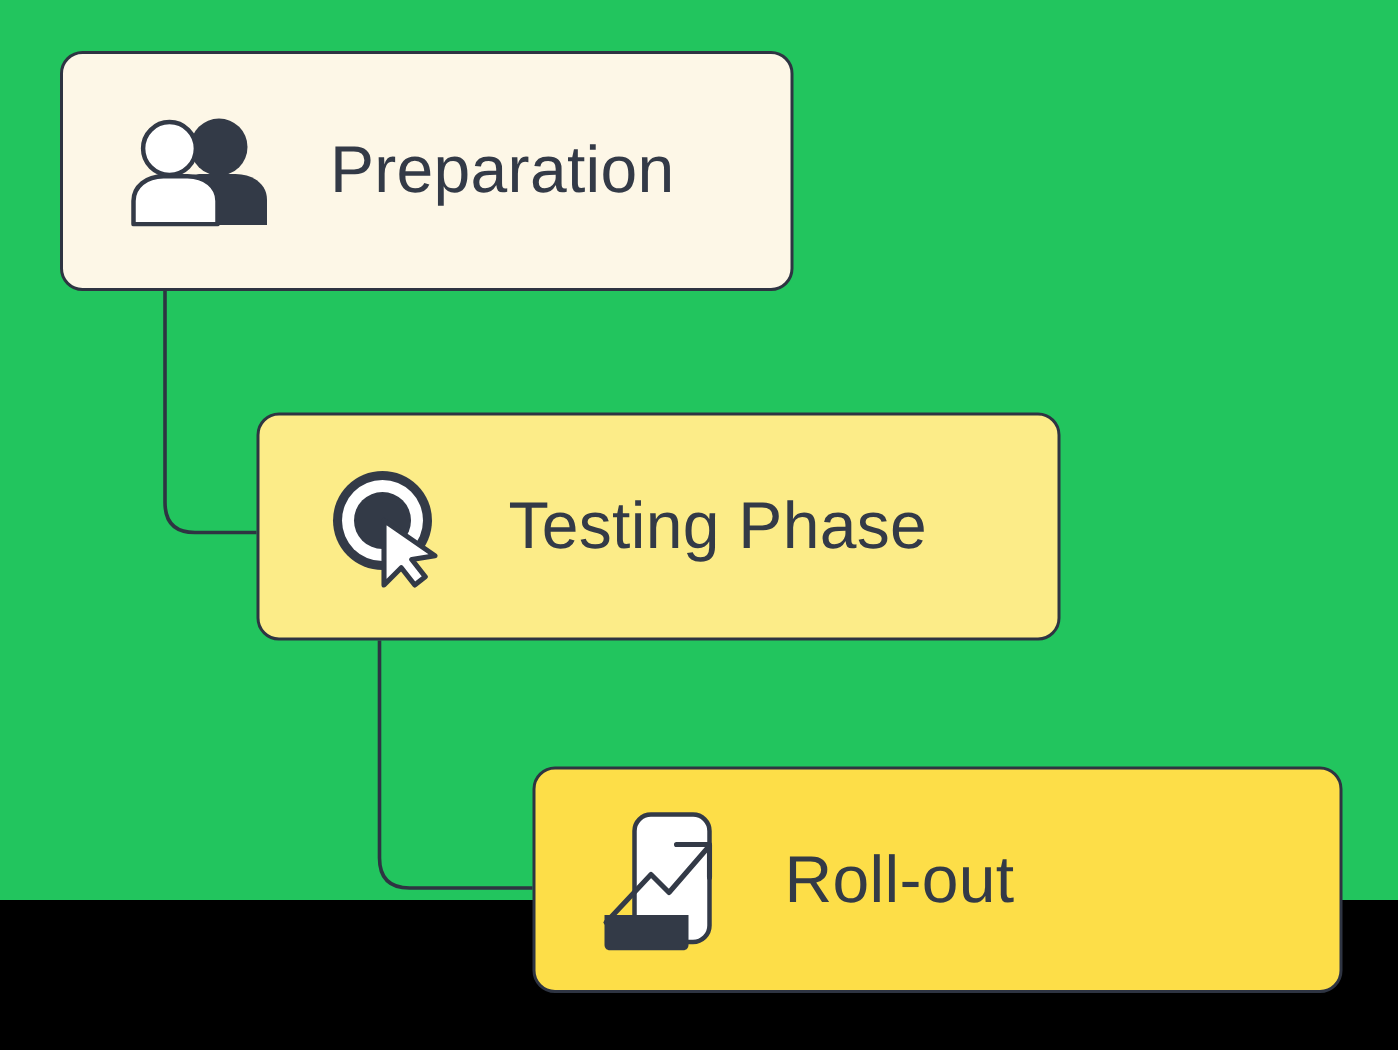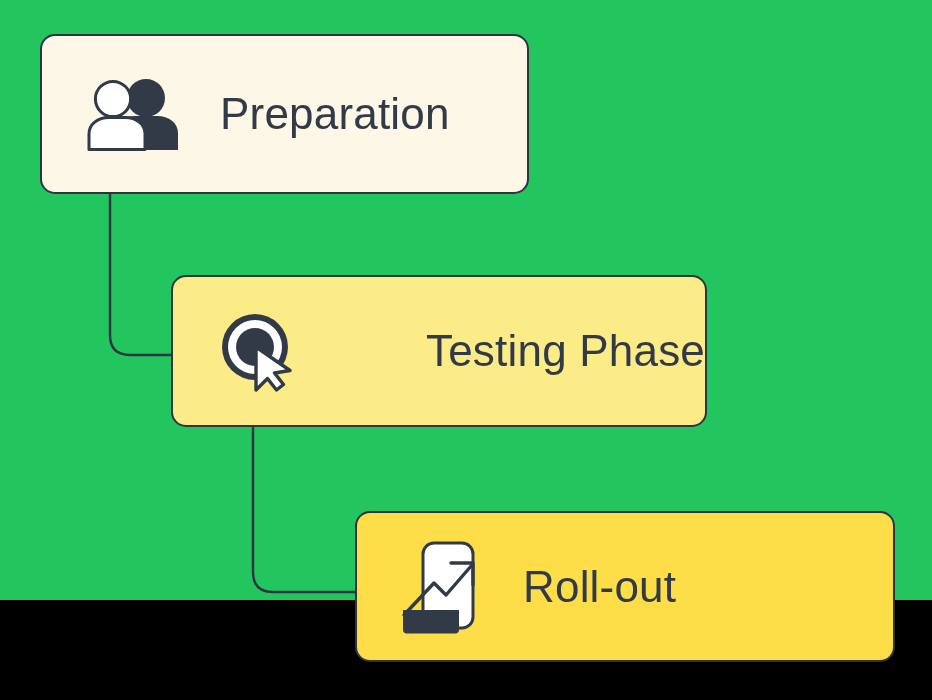--- a/index.html
+++ b/index.html
@@ -68,21 +68,20 @@
     width: 489px;
     height: 160px;
     background: #FDF7E7;
   }
   #card-testing {
     left: 171px;
     top: 275px;
     width: 536px;
     height: 152px;
     background: #FCEC88;
-    justify-content: space-between;
   }
   #card-rollout {
     left: 355px;
     top: 511px;
     width: 540px;
     height: 151px;
     background: #FDDE48;
     text-align: center;
   }
 </style>

